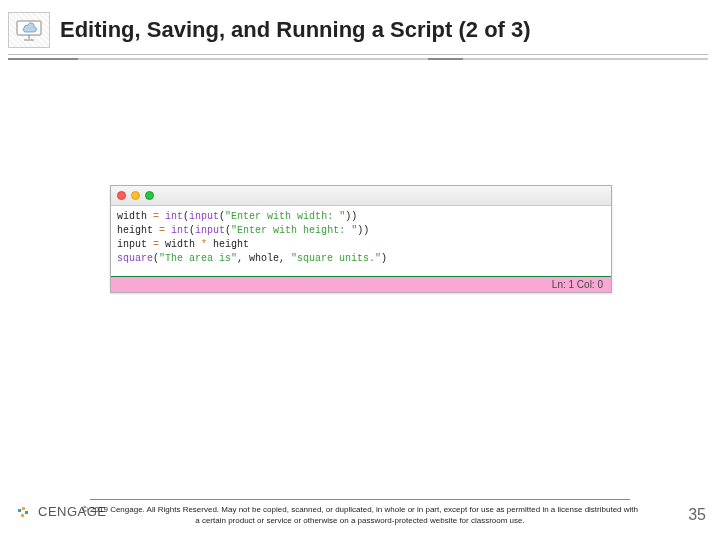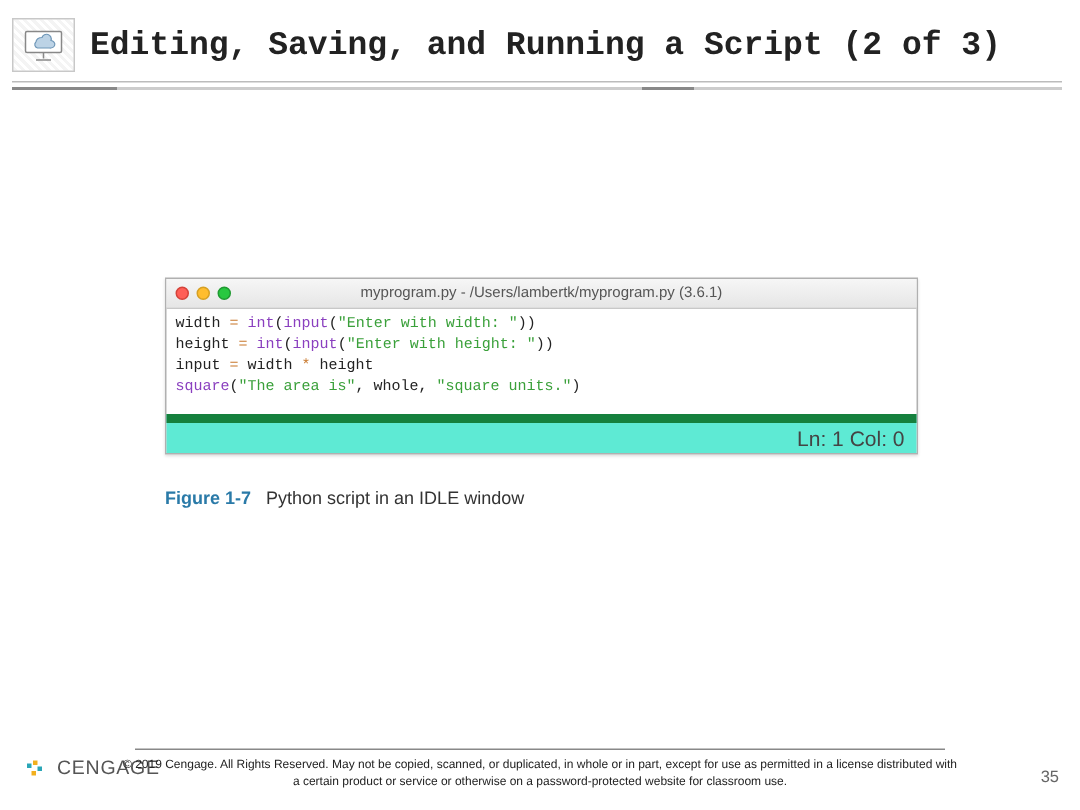--- a/index.html
+++ b/index.html
@@ -8,21 +8,20 @@
     height: 540px;
     background: #ffffff;
     font-family: Arial, Helvetica, sans-serif;
     position: relative;
     overflow: hidden;
   }
   .header {
     display: flex;
     align-items: center;
     padding: 12px 8px 6px 8px;
-    font-family: Liberation Mono, monospace;
   }
   .header-icon-box {
     width: 42px;
     height: 36px;
     border: 1px solid #c8c8c8;
     background: repeating-linear-gradient(45deg,#f4f4f4,#f4f4f4 2px,#ffffff 2px,#ffffff 4px);
     display: flex;
     align-items: center;
     justify-content: center;
     margin-right: 10px;
@@ -80,27 +79,27 @@
     font-size:10px;
     line-height:14px;
     padding:4px 6px 10px 6px;
     color:#222;
     white-space:pre;
   }
   .tk-keyword{ color:#c97a2f; }
   .tk-builtin{ color:#8a3fbf; }
   .tk-string{ color:#3aa03a; }
   .idle-statusbar{
-    border-top:6px solid #15803d;
+    border-top:1px solid #15803d;
     font-family: "Helvetica Neue", Arial, sans-serif;
-    font-size:14px;
+    font-size:10px;
     color:#444;
     text-align:right;
     padding:2px 8px;
-    background:#5eead4;
+    background:#f9a8d4;
   }
   .figure-caption{
     margin-top:22px;
     font-size:12px;
     color:#333;
   }
   .figure-caption .fig-label{
     color:#2a7aa8;
     font-weight:bold;
     margin-right:10px;
@@ -121,21 +120,21 @@
     font-size:8px;
     color:#222;
     line-height:11px;
     width:560px;
     margin:0 auto;
   }
   .page-number{
     position:absolute;
     right:14px;
     bottom:16px;
-    font-size:11px;
+    font-size:16px;
     color:#666;
   }
   .brand{
     position:absolute;
     left:14px;
     bottom:18px;
     display:flex;
     align-items:flex-start;
     gap:6px;
     margin-top:20px;
@@ -168,30 +167,26 @@
 </div>
 
 <div class="content">
   <div class="idle-window">
     <div class="idle-titlebar">
       <div class="traffic">
         <span class="tl-red"></span>
         <span class="tl-yellow"></span>
         <span class="tl-green"></span>
       </div>
-      <div class="idle-title">myprogram.py - /Users/lambertk/myprogram.py (3.6.1)</div>
     </div>
     <div class="code-area"><span>width </span><span class="tk-keyword">=</span><span> </span><span class="tk-builtin">int</span><span>(</span><span class="tk-builtin">input</span><span>(</span><span class="tk-string">"Enter with width: "</span><span>))</span>
 <span>height </span><span class="tk-keyword">=</span><span> </span><span class="tk-builtin">int</span><span>(</span><span class="tk-builtin">input</span><span>(</span><span class="tk-string">"Enter with height: "</span><span>))</span>
 <span>input </span><span class="tk-keyword">=</span><span> width </span><span class="tk-keyword">*</span><span> height</span>
 <span class="tk-builtin">square</span><span>(</span><span class="tk-string">"The area is"</span><span>, whole, </span><span class="tk-string">"square units."</span><span>)</span></div>
     <div class="idle-statusbar">Ln: 1   Col: 0</div>
-  </div>
-  <div class="figure-caption">
-    <span class="fig-label">Figure 1-7</span><span>Python script in an IDLE window</span>
   </div>
 </div>
 
 <div class="brand">
   <svg width="18" height="18" viewBox="0 0 18 18">
     <path d="M4 5 h3 v3 h-3 z" fill="#2aa6b7"></path>
     <path d="M8 3 h3 v3 h-3 z" fill="#f2b01e"></path>
     <path d="M11 7 h3 v3 h-3 z" fill="#2aa6b7"></path>
     <path d="M7 10 h3 v3 h-3 z" fill="#f2b01e"></path>
   </svg>

